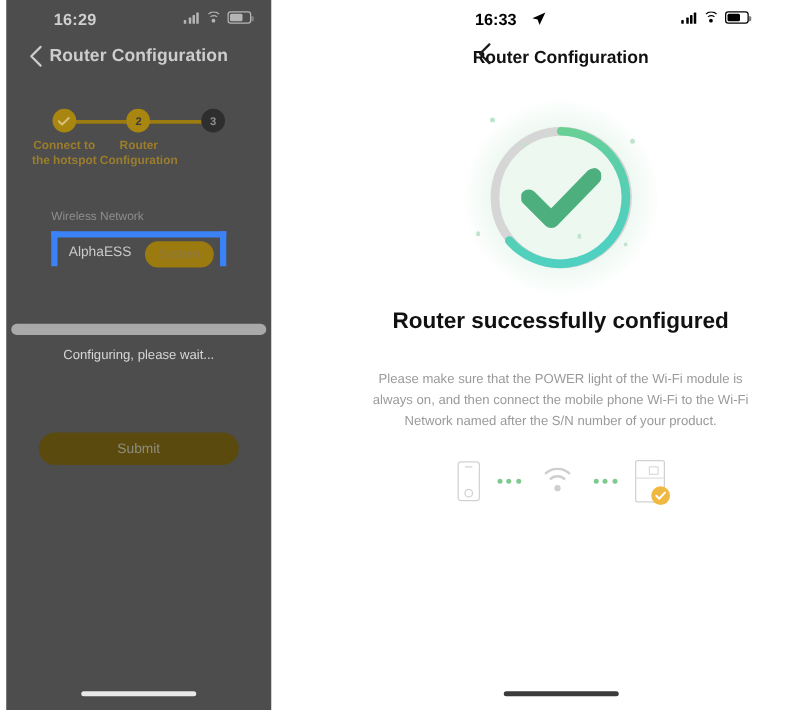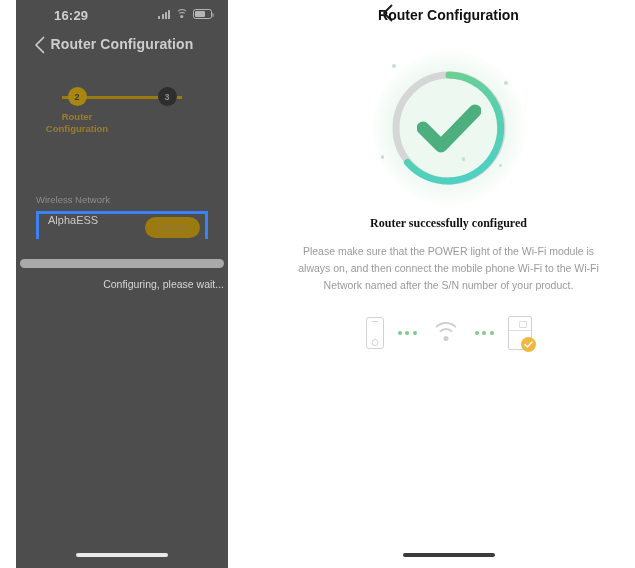--- a/index.html
+++ b/index.html
@@ -7,21 +7,21 @@
   body {
     font-family:"Liberation Sans", sans-serif;
     background:#ffffff;
     overflow:hidden;
     position:relative;
   }
   .stage { position:relative; width:635px; height:568px; background:#fff; }
 
   
   .phone-left {
-    position:absolute; left:16px; top:0; width:212px; height:568px;
+    position:absolute; left:5px; top:0; width:212px; height:568px;
     background:#4d4d4d; overflow:hidden;
   }
   
   .statusbar {
     position:relative; height:30px; width:100%;
   }
   .sb-time {
     position:absolute; left:38px; top:8px;
     font-size:13px; font-weight:bold; letter-spacing:.2px;
   }
@@ -69,42 +69,42 @@
   }
   .dot-done { background:#a8860f; }
   .dot-active { background:#a8860f; }
   .dot-todo { background:#2e2e2e; color:#8e8e8e; }
   .step-label { margin-top:5px; font-size:9.5px; line-height:12px; font-weight:bold; }
   .lbl-dim { color:#9b7d2c; }
   .lbl-on { color:#d8d8d8; }
   .chk { display:block; }
 
   
-  .form { margin-top:46px; padding:0 20px; }
+  .form { margin-top:20px; padding:0 36px; }
   .field-label { font-size:9.5px; color:#8d8d8d; margin-bottom:6px; }
   .field {
-    position:relative; height:28px; border:3px solid #3b82f6;
-    background:transparent; display:flex; 
+    position:relative; height:28px; border:5px solid #3b82f6;
+    background:transparent; display:flex; align-items:center;
   }
   .field-top { border-bottom:none; }
   .field-val { font-size:11px; color:#c9c9c9; padding-left:9px; }
   .replace-btn {
     position:absolute; right:5px; top:3px; height:21px; padding:0 11px;
     background:#9b7a10; color:#8e7a43; border-radius:11px;
     font-size:10px; line-height:21px; cursor:pointer;
   }
   .field-ph { font-size:10px; color:#8d8d8d; padding-left:9px; }
   .eye { position:absolute; right:11px; top:7px; width:14px; height:12px; }
 
   
   .prog-wrap { position:absolute; left:4px; right:4px; top:259px; }
   .prog-bar { height:9px; background:#a9a9a9; border-radius:5px; width:100%; }
   .toast-txt {
     position:absolute; left:0; right:0; top:19px;
-    text-align:right; font-size:10.5px; color:#d6d6d6;
+    text-align:center; font-size:10.5px; color:#d6d6d6;
   }
   .close-x {
     position:absolute; left:232px; top:243px; width:15px; height:15px;
     border-radius:50%; background:#8c8c8c; display:flex;
     align-items:center; justify-content:center; cursor:pointer;
   }
   .close-x svg { display:block; }
 
   
   .submit-btn {
@@ -136,24 +136,24 @@
   .success-ring-wrap { position:relative; width:140px; height:140px; margin:22px auto 0; }
   .glow {
     position:absolute; left:-8px; top:-8px; width:156px; height:156px; border-radius:50%;
     background:radial-gradient(circle, rgba(110,200,140,.13) 48%, rgba(110,200,140,.0) 72%);
   }
   .ring-svg { position:absolute; left:0; top:0; }
   .check-svg { position:absolute; left:38px; top:44px; }
   .spark { position:absolute; border-radius:50%; background:#bfe3cd; }
 
   .succ-title {
-    text-align:center; font-size:12px; font-weight:bold; color:#111; margin-top:18px;font-family:Liberation Serif, serif;
+    text-align:center; font-size:18px; font-weight:bold; color:#111; margin-top:18px;
   }
   .succ-desc {
-    margin:12px 36px 0; text-align:center; font-size:10.5px; line-height:17px; color:#9a9a9a;
+    margin:28px 36px 0; text-align:center; font-size:10.5px; line-height:17px; color:#9a9a9a;
   }
 
   .dev-row { display:flex; align-items:center; justify-content:center; gap:14px; margin-top:22px; }
   .dots3 { display:flex; gap:3.5px; }
   .dots3 i { width:4px; height:4px; border-radius:50%; background:#7fc98f; display:block; }
   .phone-ico { width:18px; height:32px; border:1.4px solid #d2d2d2; border-radius:3px; position:relative; background:#fff; }
   .phone-ico::before { content:''; position:absolute; left:50%; transform:translateX(-50%); top:2.5px; width:6px; height:1.2px; background:#d2d2d2; border-radius:1px; }
   .phone-ico::after { content:''; position:absolute; left:50%; transform:translateX(-50%); bottom:2.5px; width:5px; height:5px; border-radius:50%; border:1.2px solid #d2d2d2; }
   .wifi-big { position:relative; width:30px; height:22px; color:#cfcfcf; }
   .wifi-big span { position:absolute; left:50%; transform:translateX(-50%); border:2.2px solid currentColor;
@@ -207,20 +207,28 @@
           <path d="M9.5 1.5 L2 9 L9.5 16.5" stroke="#cdcdcd" stroke-width="1.7" fill="none" stroke-linecap="round" stroke-linejoin="round"></path>
         </svg>
       </div>
       <div class="nav-title nav-title-dark">Router Configuration</div>
     </div>
 
     <div class="stepper">
       <div class="step-line"></div>
       <div class="steps">
         <div class="step">
+          <div class="step-dot dot-done">
+            <svg class="chk" width="10" height="8" viewBox="0 0 10 8">
+              <path d="M1 4 L3.7 6.6 L9 1.4" stroke="#d9c27a" stroke-width="1.5" fill="none" stroke-linecap="round" stroke-linejoin="round"></path>
+            </svg>
+          </div>
+          <div class="step-label lbl-dim">Connect to the hotspot</div>
+        </div>
+        <div class="step">
           <div class="step-dot dot-active">2</div>
           <div class="step-label lbl-dim">Router Configuration</div>
         </div>
         <div class="step">
           <div class="step-dot dot-todo">3</div>
         </div>
       </div>
     </div>
 
     <div class="form">
@@ -235,27 +243,52 @@
       <div class="prog-bar"></div>
       <div class="toast-txt">Configuring, please wait...</div>
     </div>
 
     <div class="close-x">
       <svg width="8" height="8" viewBox="0 0 8 8">
         <path d="M1 1 L7 7 M7 1 L1 7" stroke="#ffffff" stroke-width="1.6" stroke-linecap="round"></path>
       </svg>
     </div>
 
+    <div class="submit-btn">Submit</div>
 
     <div class="home-ind hi-light"></div>
   </div>
 
   <div class="phone-right">
     <div class="pr-inner">
 
+      <div class="pr-statusbar">
+        <div class="pr-time">16:33</div>
+        <span class="loc-arrow">
+          <svg width="12" height="12" viewBox="0 0 12 12">
+            <path d="M11.3 1 L0.9 5.6 L5.1 6.6 L6.6 10.9 Z" fill="#000"></path>
+          </svg>
+        </span>
+        <div class="pr-right sb-light">
+          <span class="sig">
+              <i></i>
+              <i></i>
+              <i></i>
+              <i></i>
+            </span>
+          <span class="wifi-ico">
+              <span class="a"></span>
+              <span class="b"></span>
+              <span class="c"></span>
+            </span>
+          <span class="batt">
+              <i></i>
+            </span>
+        </div>
+      </div>
 
       <div class="pr-nav">
         <div class="pr-back">
           <svg width="11" height="18" viewBox="0 0 11 18">
             <path d="M9.5 1.5 L2 9 L9.5 16.5" stroke="#1a1a1a" stroke-width="1.8" fill="none" stroke-linecap="round" stroke-linejoin="round"></path>
           </svg>
         </div>
         <div class="pr-title">Router Configuration</div>
       </div>
 

